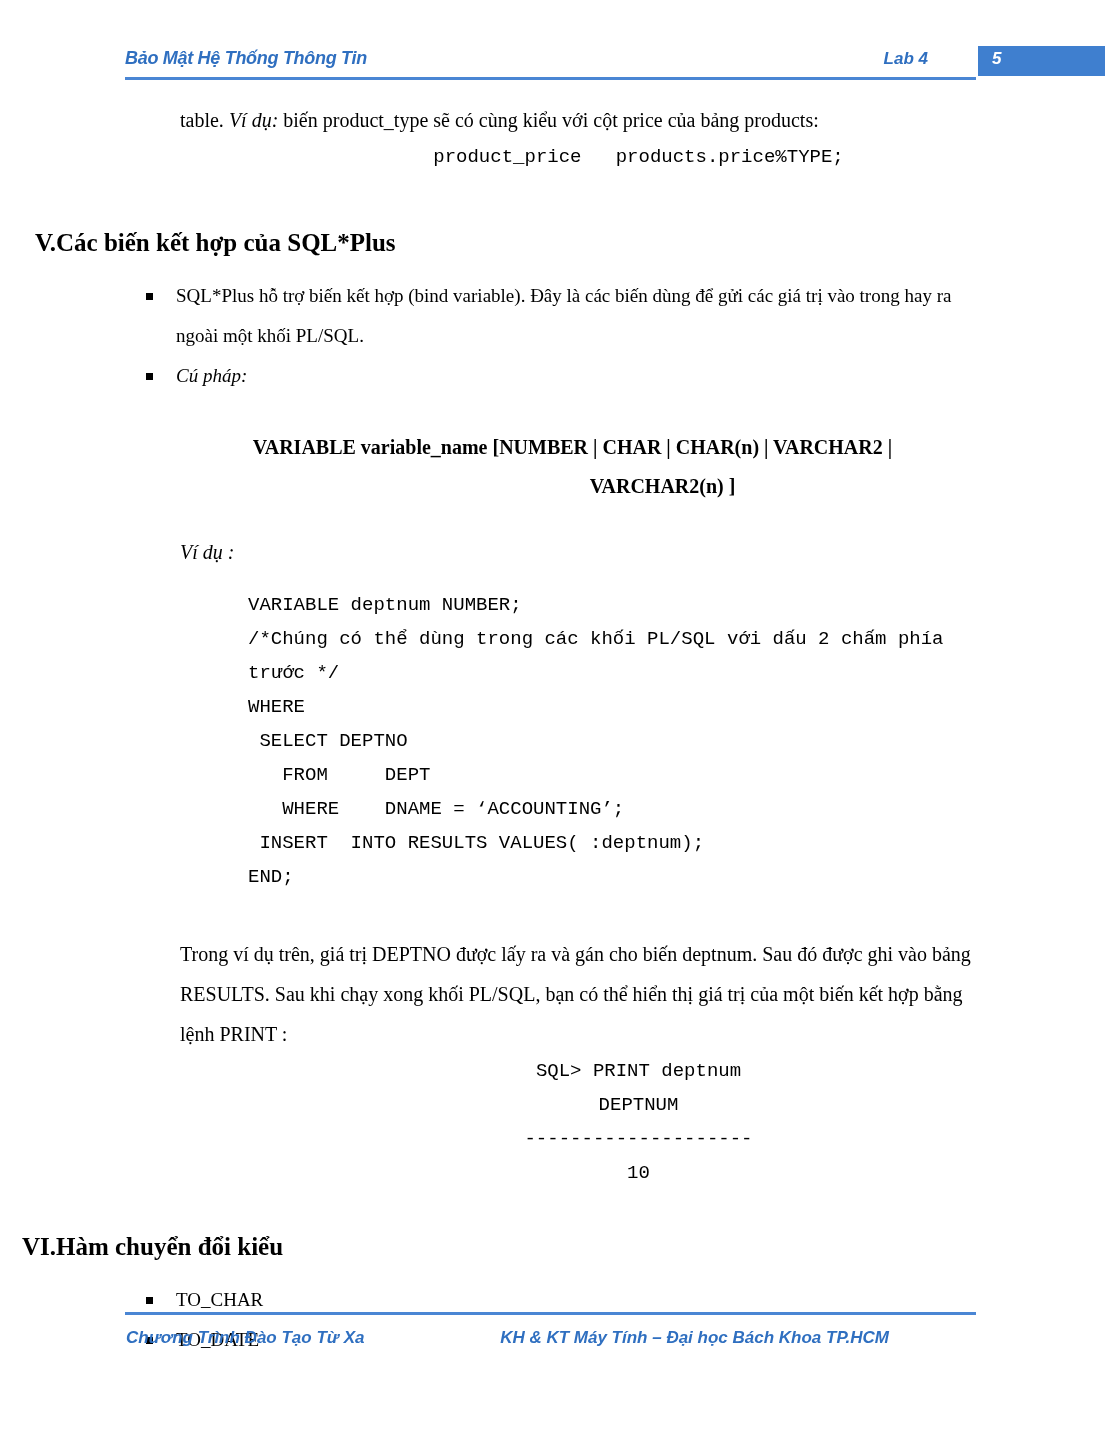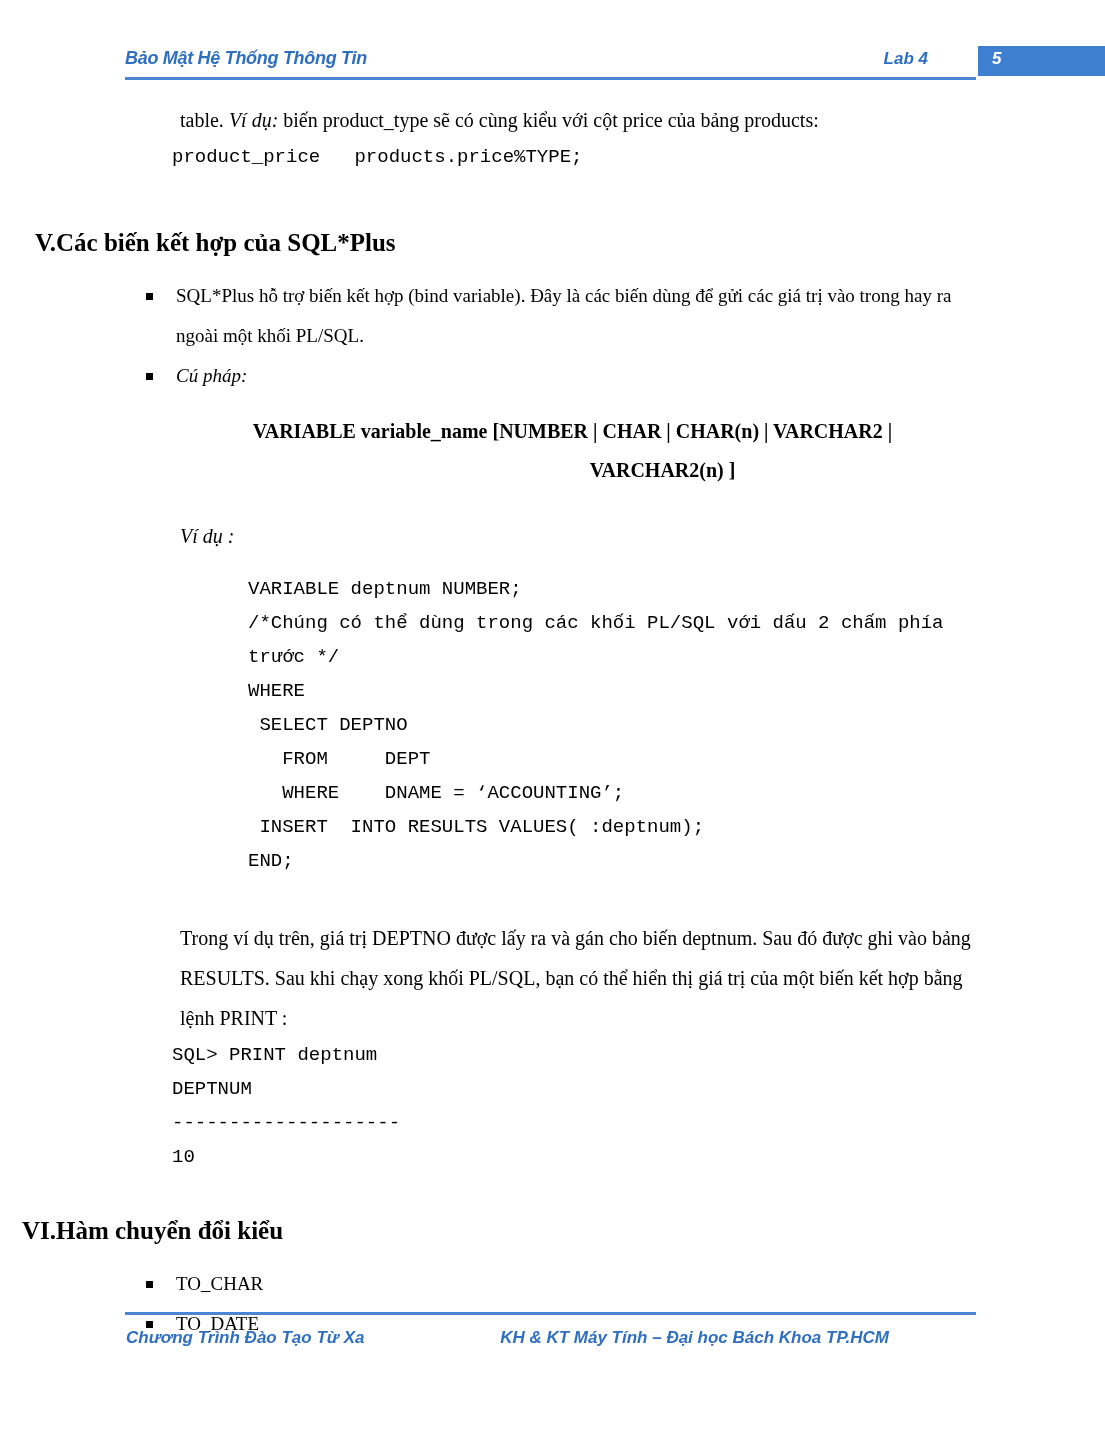--- a/index.html
+++ b/index.html
@@ -93,21 +93,21 @@
   .ital { font-style: italic; }
 
   .code {
     font-family: "Liberation Mono", monospace;
     font-size: 19px;
     line-height: 34px;
     white-space: pre;
     color: #000;
   }
   .code.lvl-b { margin-left: 248px; }
-  .code.lvl-c { margin-left: 172px; }
+  .code.lvl-c { margin-left: 172px; text-align: center; }
 
   h2.section {
     font-size: 25px;
     font-weight: bold;
     margin: 0;
     line-height: 34px;
     white-space: nowrap;
   }
   .sec-wrap {
     display: flex;
@@ -143,20 +143,21 @@
     background: #000;
   }
 
   .syntax {
     font-weight: bold;
     font-size: 20px;
     line-height: 39px;
     text-align: center;
     margin-left: 150px;
     margin-right: 110px;
+    margin-top: 16px;
   }
   .syntax .line2 { display: block; margin-left: 180px; }
 
   
   .footer {
     position: absolute;
     left: 0;
     bottom: 68px;
     width: 1017px;
     height: 50px;

